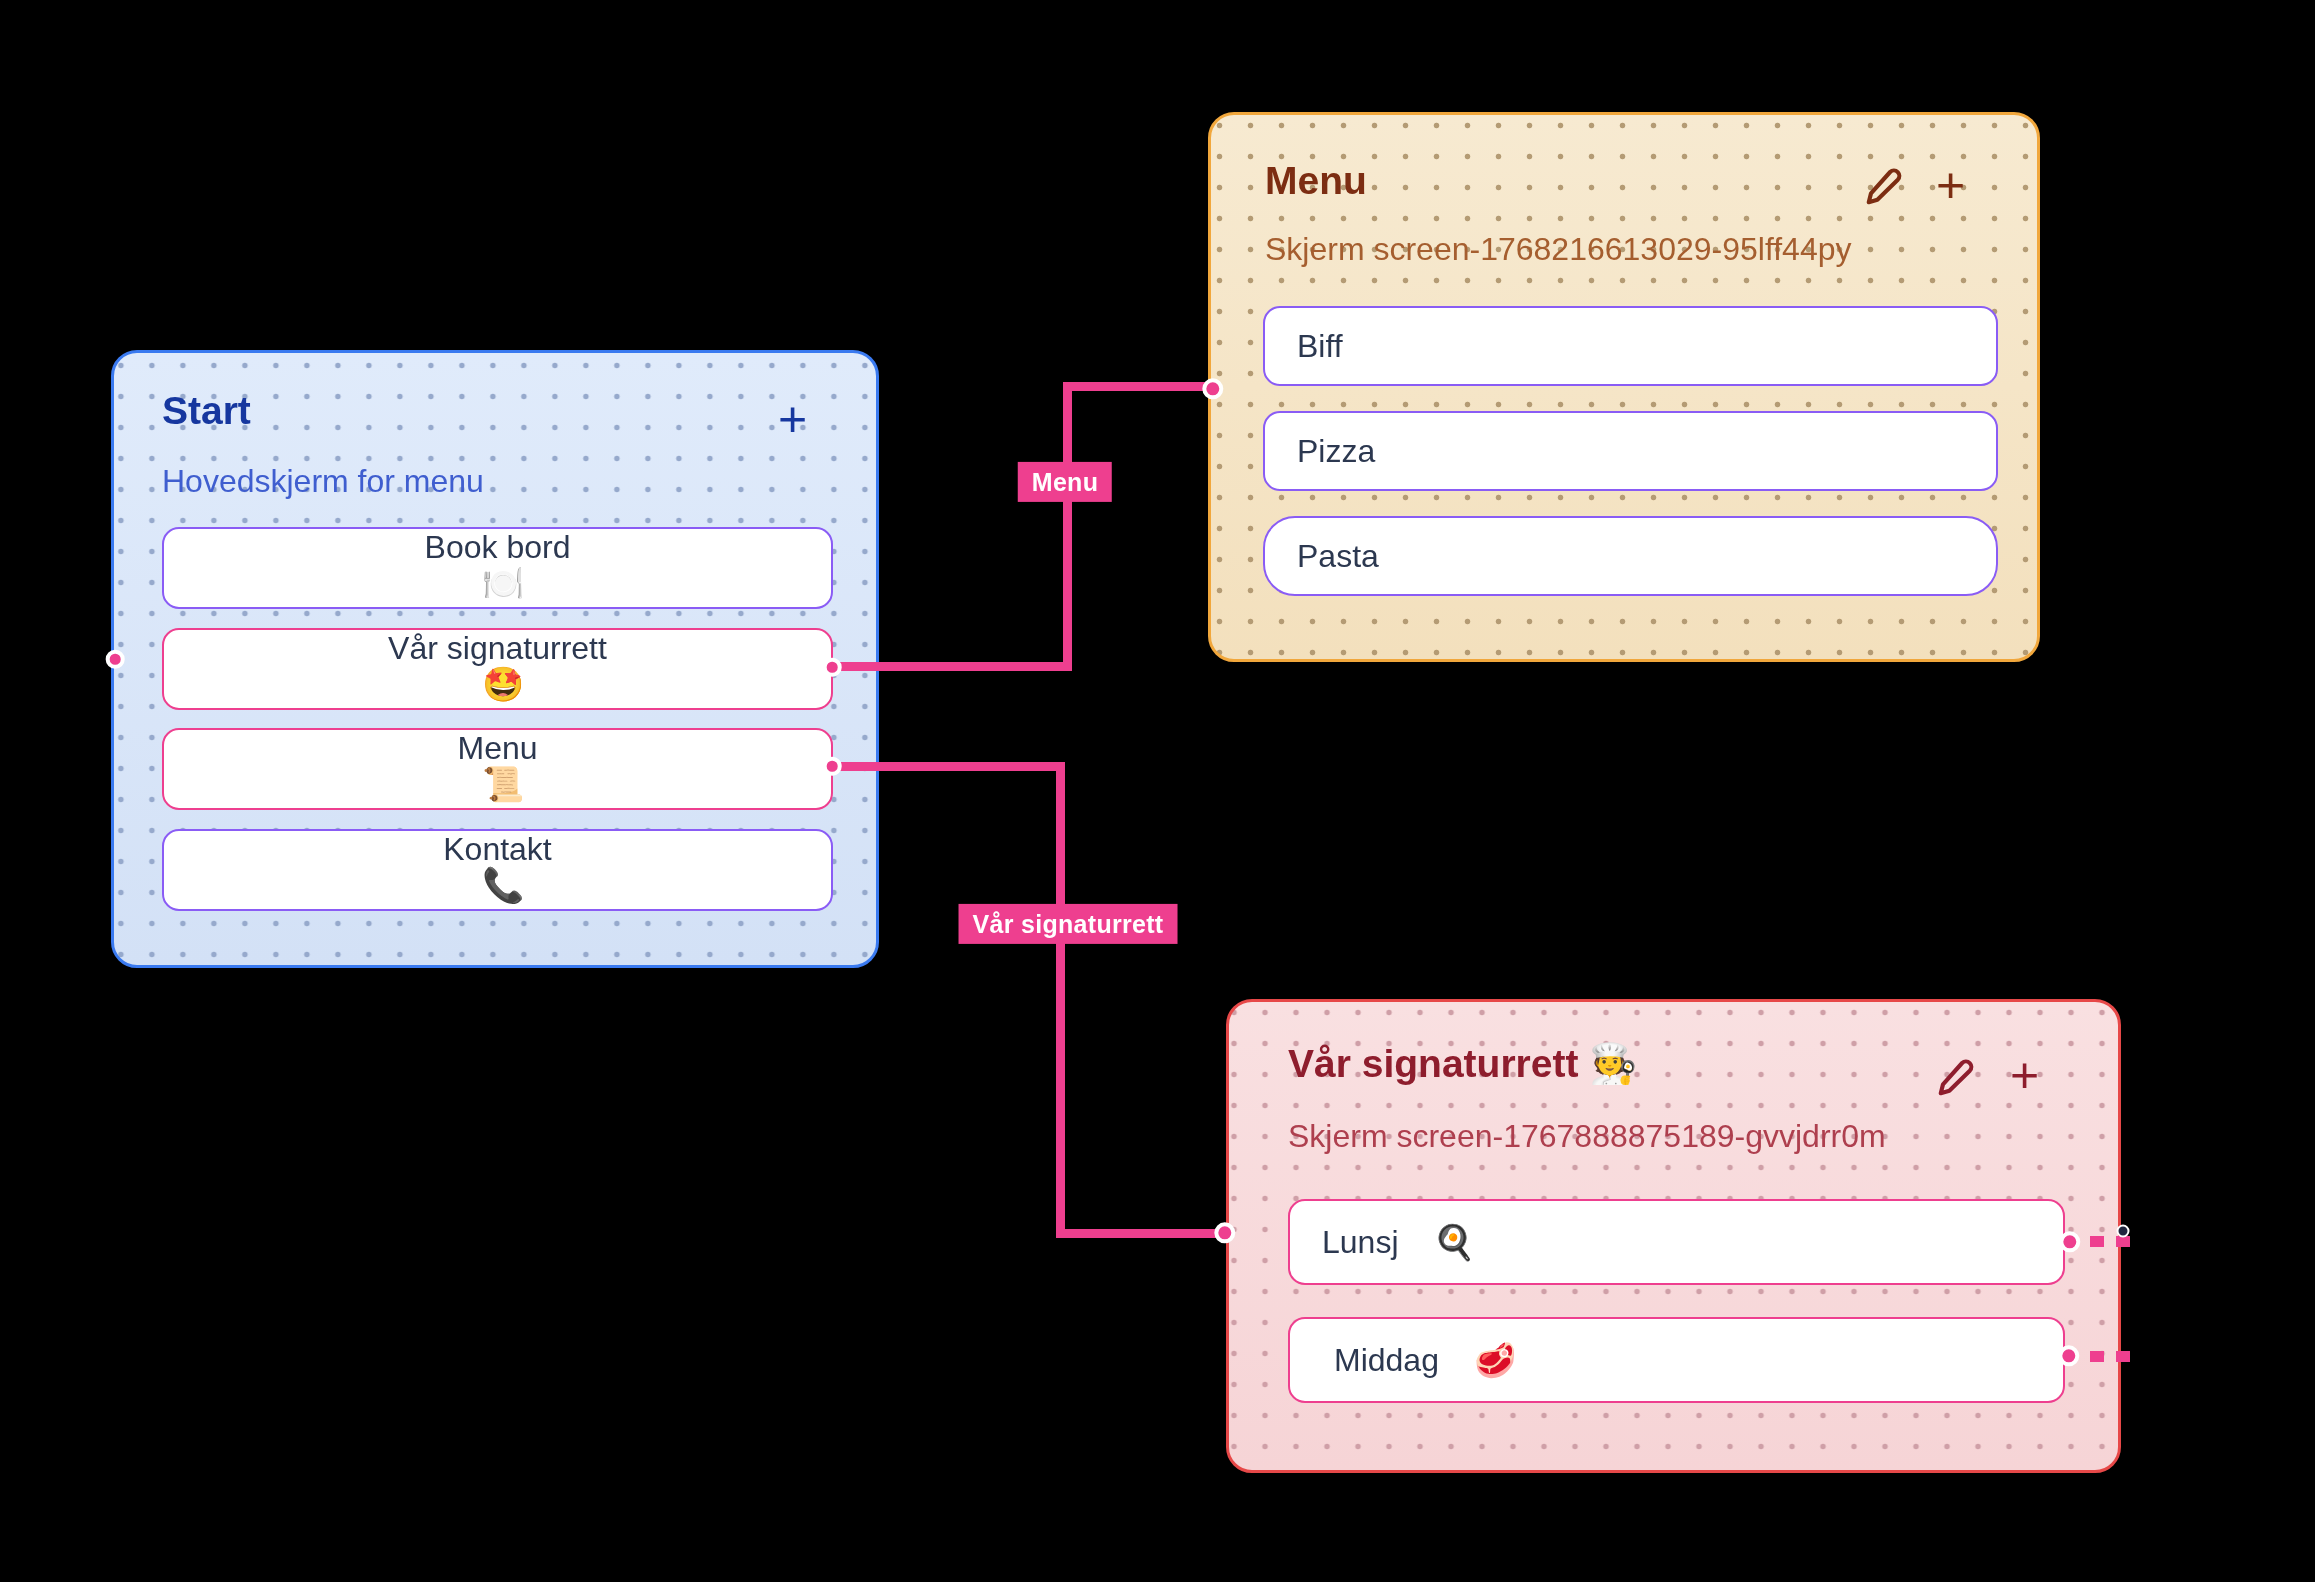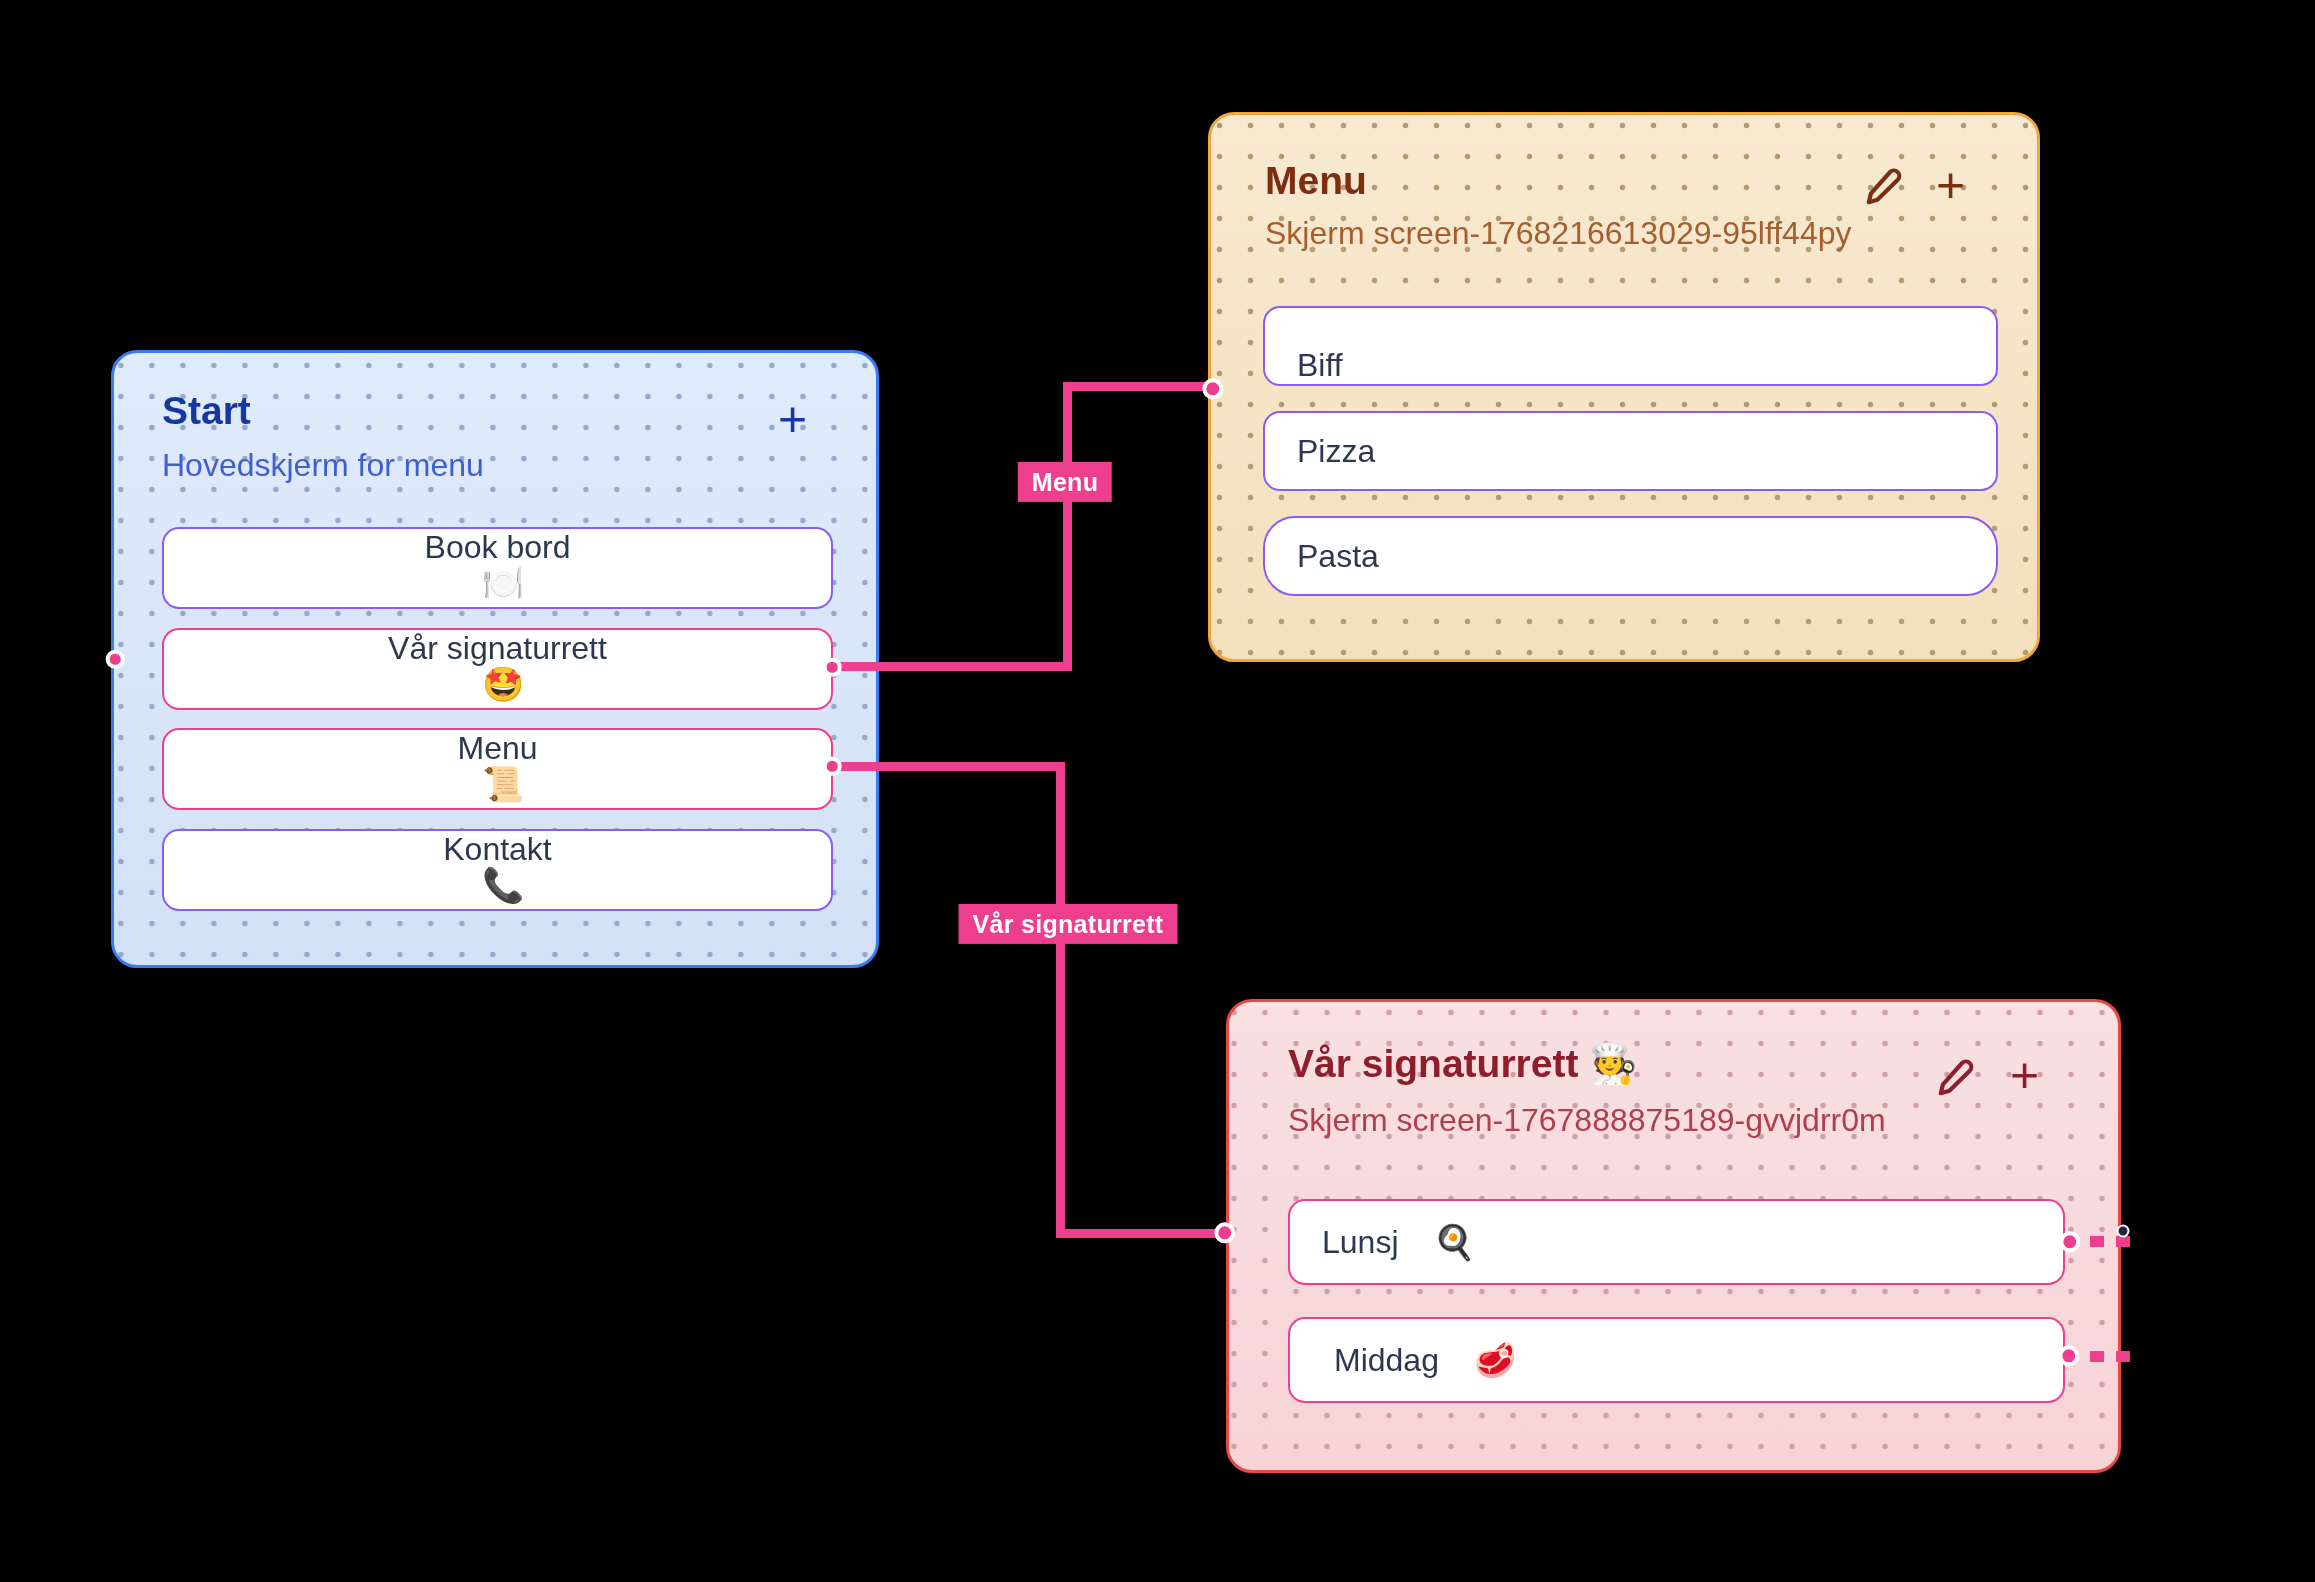--- a/index.html
+++ b/index.html
@@ -55,20 +55,21 @@
     white-space: nowrap;
   }
   .start .node-title { left: 48px; top: 37px; color: var(--start-title, #16379f); }
   .menu  .node-title { left: 54px; top: 45px; color: var(--menu-title, #7c2d12); }
   .sig   .node-title { left: 59px; top: 41px; color: var(--sig-title, #8e1d2d); }
 
   .node-subtitle {
     position: absolute;
     font-size: 32px; font-weight: 400; line-height: 1.1;
     white-space: nowrap;
+    margin-top: 16px;
   }
   .start .node-subtitle { left: 48px; top: 95px; color: var(--start-subtitle, #3f5ecf); text-align: center; }
   .menu  .node-subtitle { left: 54px; top: 101px; color: var(--menu-subtitle, #a55e2f); }
   .sig   .node-subtitle { left: 59px; top: 101px; color: var(--sig-subtitle, #ae3f4e); }
 
   .plus-btn {
     position: absolute;
     background: none; border: none; cursor: pointer;
     font-family: inherit;
     font-size: 50px; font-weight: 400; line-height: 1;
@@ -102,21 +103,21 @@
   .v-purple { border-color: var(--btn-purple, #8a5cf5); }
   .v-pink   { border-color: var(--btn-pink, #ee3f8f); }
 
   .start .btn { left: 48px; width: 671px; height: 82px; flex-direction: column; }
   .start .b0 { top: 174px; }
   .start .b1 { top: 275px; }
   .start .b2 { top: 375px; }
   .start .b3 { top: 476px; }
 
   .menu .btn { left: 52px; width: 735px; height: 80px; }
-  .menu .b0 { top: 191px; align-items: flex-end; }
+  .menu .b0 { top: 191px; }
   .menu .b1 { top: 296px; }
   .menu .b2 { top: 401px; border-radius: 32px; }
 
   .sig .btn { left: 59px; width: 777px; height: 86px; gap: 24px; }
   .sig .b0 { top: 197px; }
   .sig .b1 { top: 315px; padding-left: 44px; }
 
   
   .seg { position: absolute; background: var(--connector, #ee3f8f); z-index: 3; }
   #c1a { left: 835px;  top: 662px;  width: 237px; height: 9.3px; }

